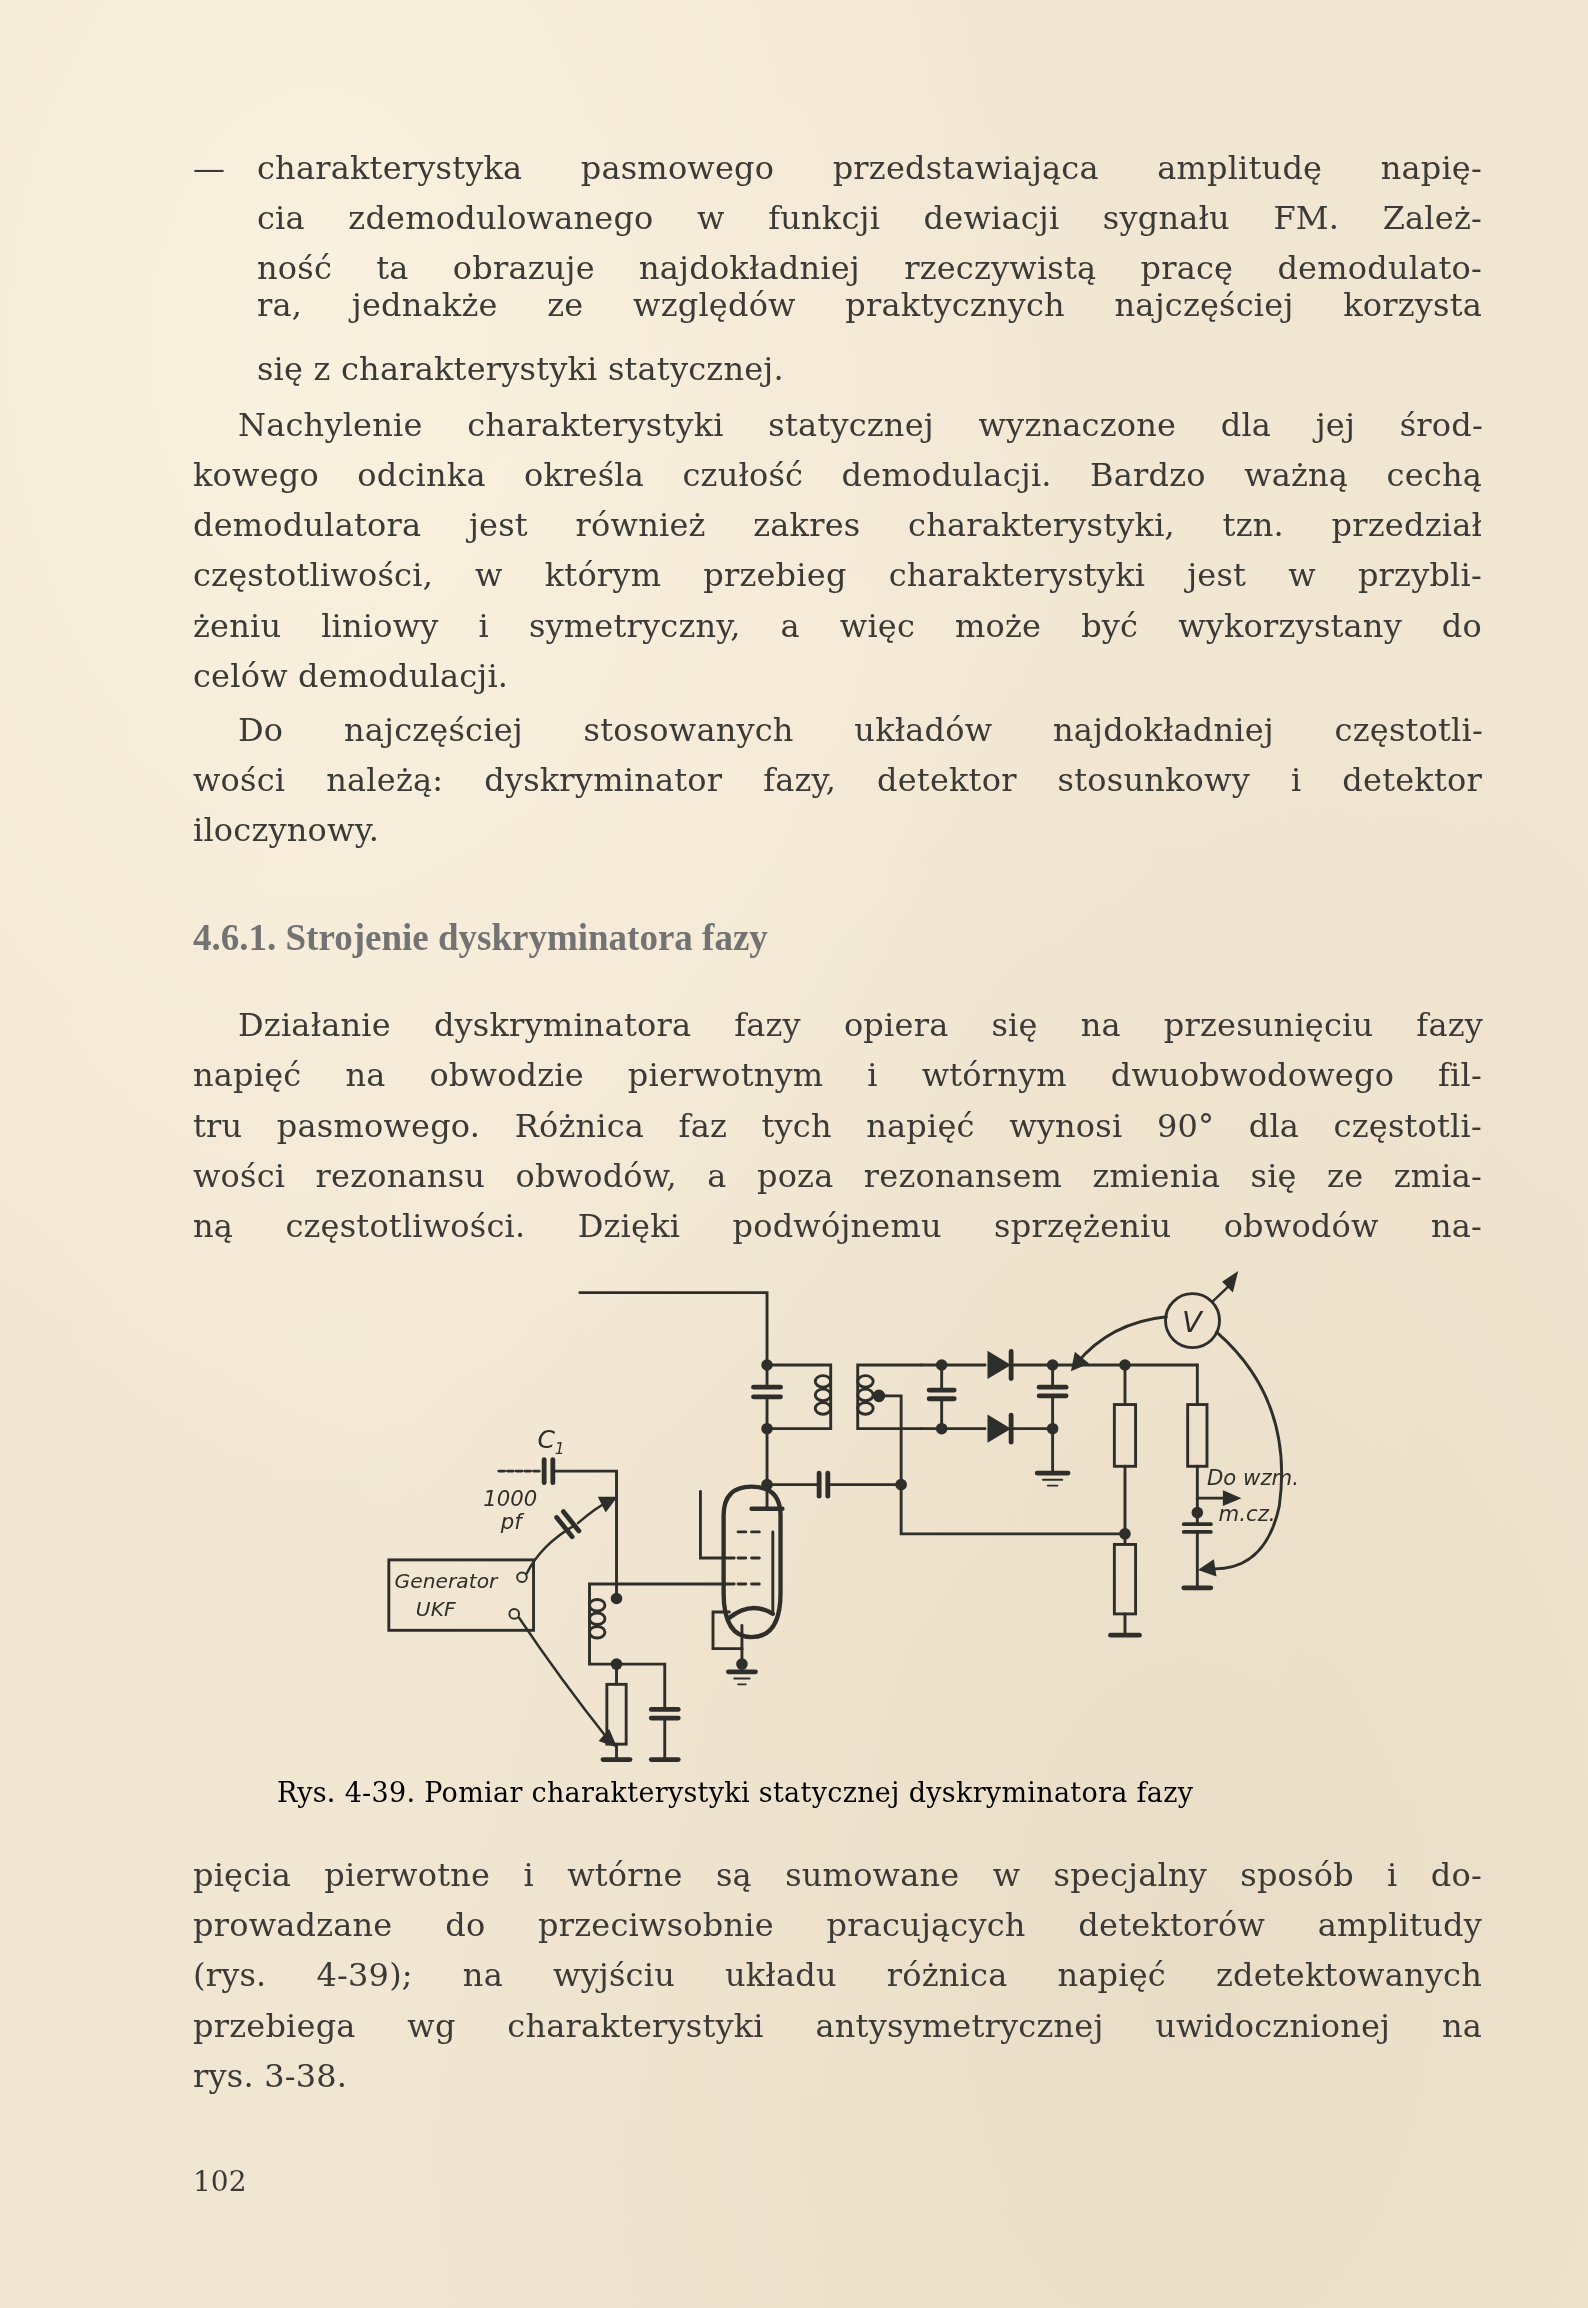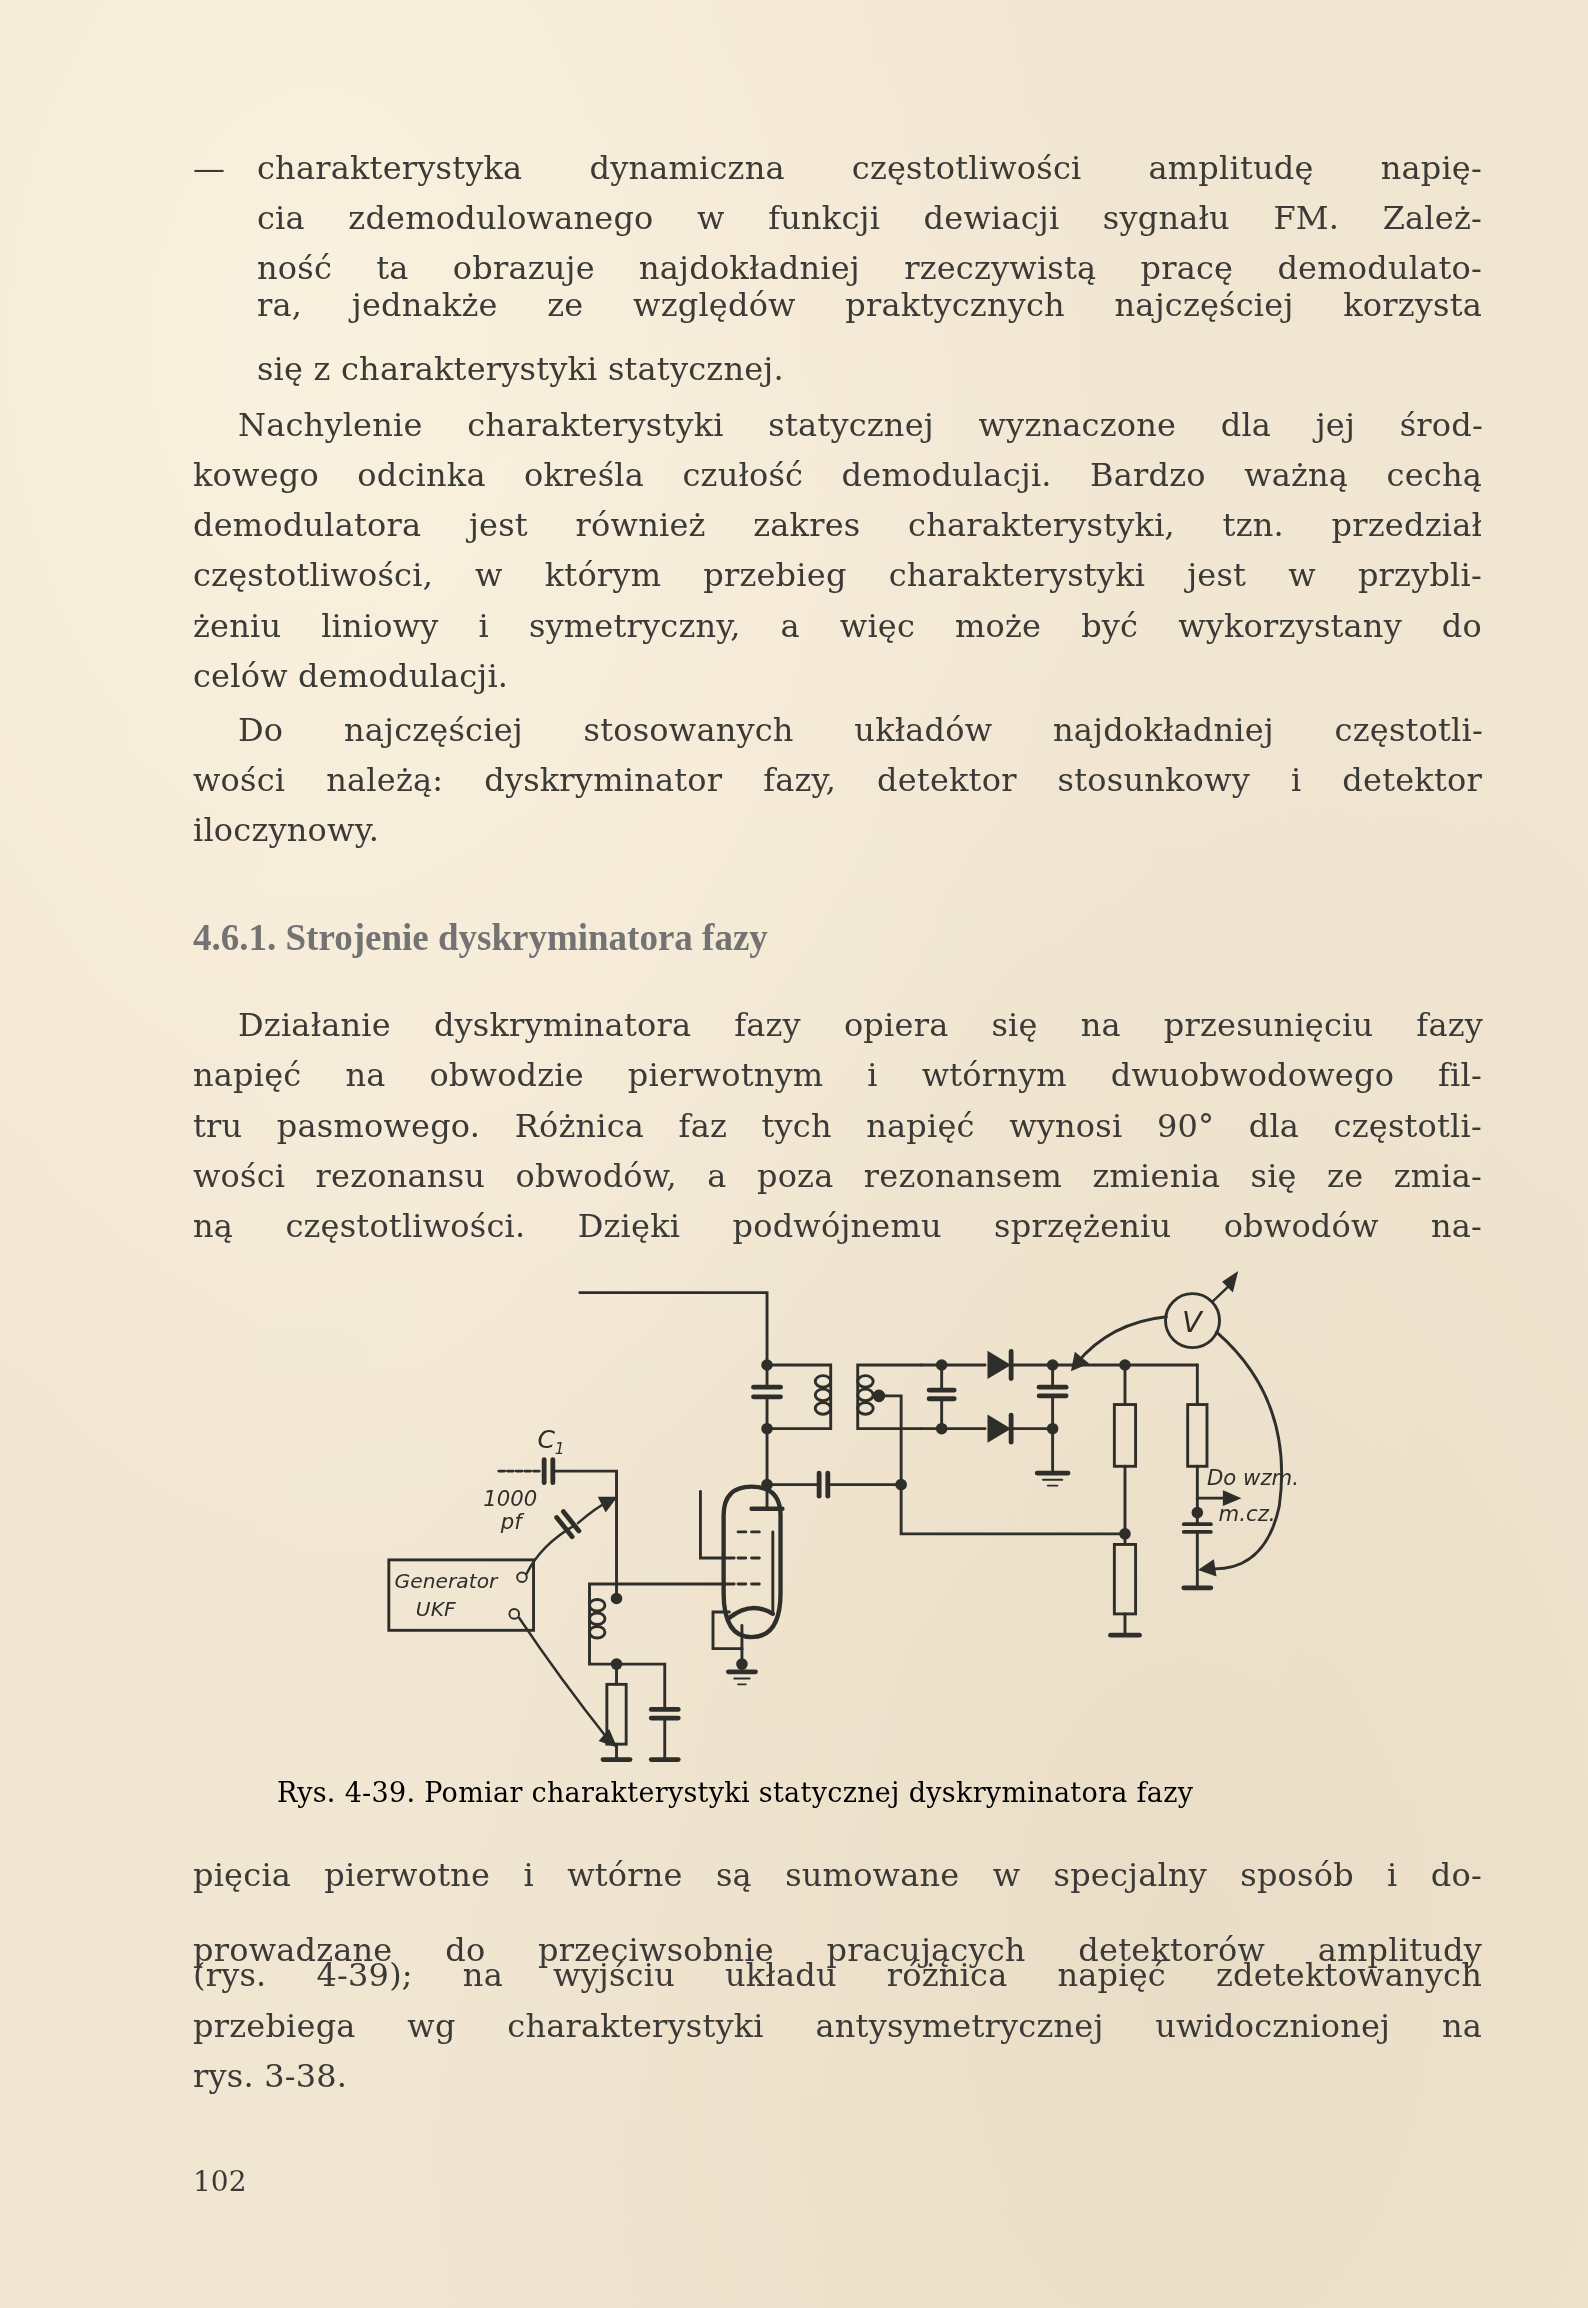--- a/index.html
+++ b/index.html
@@ -35,21 +35,21 @@
   .diagram svg { width: 966px; height: 521px; }
   .dlabel { font-family: "DejaVu Sans", sans-serif; font-style: italic; fill: #2e2e2a; }
 </style>
 </head>
 <body>
 
 <div class="page">
 
   <div>
     <span class="bullet-dash" style="top:143px;">—</span>
-    <div class="line justify" style="left:257px;width:1225px;top:143px;">charakterystyka dynamiczna częstotliwości amplitudę napię-</div>
+    <div class="line justify" style="left:257px;width:1225px;top:143px;">charakterystyka pasmowego przedstawiająca amplitudę napię-</div>
     <div class="line justify" style="left:257px;width:1225px;top:193px;">cia zdemodulowanego w funkcji dewiacji sygnału FM. Zależ-</div>
     <div class="line justify" style="left:257px;width:1225px;top:243px;">ność ta obrazuje najdokładniej rzeczywistą pracę demodulato-</div>
     <div class="line justify" style="left:257px;width:1225px;top:280px;">ra, jednakże ze względów praktycznych najczęściej korzysta</div>
     <div class="line" style="left:257px;top:344px;">się z charakterystyki statycznej.</div>
   </div>
 
   <div>
     <div class="line justify" style="left:238px;width:1245px;top:400px;">Nachylenie charakterystyki statycznej wyznaczone dla jej środ-</div>
     <div class="line justify" style="top:450px;">kowego odcinka określa czułość demodulacji. Bardzo ważną cechą</div>
     <div class="line justify" style="top:500px;">demodulatora jest również zakres charakterystyki, tzn. przedział</div>
@@ -250,21 +250,21 @@
         <path d="M157,376 Q200,440 250,503" stroke-width="2.5"></path>
         <polygon points="256,508 242,503 250,494" fill="#2e2e2a"></polygon>
       </g>
     </svg>
   </div>
 
   <div class="caption">Rys. 4-39. Pomiar charakterystyki statycznej dyskryminatora fazy</div>
 
   <div>
     <div class="line justify" style="top:1850px;">pięcia pierwotne i wtórne są sumowane w specjalny sposób i do-</div>
-    <div class="line justify" style="top:1900px;margin-top:25px;">prowadzane do przeciwsobnie pracujących detektorów amplitudy</div>
+    <div class="line justify" style="top:1900px;">prowadzane do przeciwsobnie pracujących detektorów amplitudy</div>
     <div class="line justify" style="top:1950px;">(rys. 4-39); na wyjściu układu różnica napięć zdetektowanych</div>
     <div class="line justify" style="top:2001px;">przebiega wg charakterystyki antysymetrycznej uwidocznionej na</div>
     <div class="line" style="top:2051px;">rys. 3-38.</div>
   </div>
 
   <div class="pagenum">102</div>
 </div>
 
 
 </body></html>

